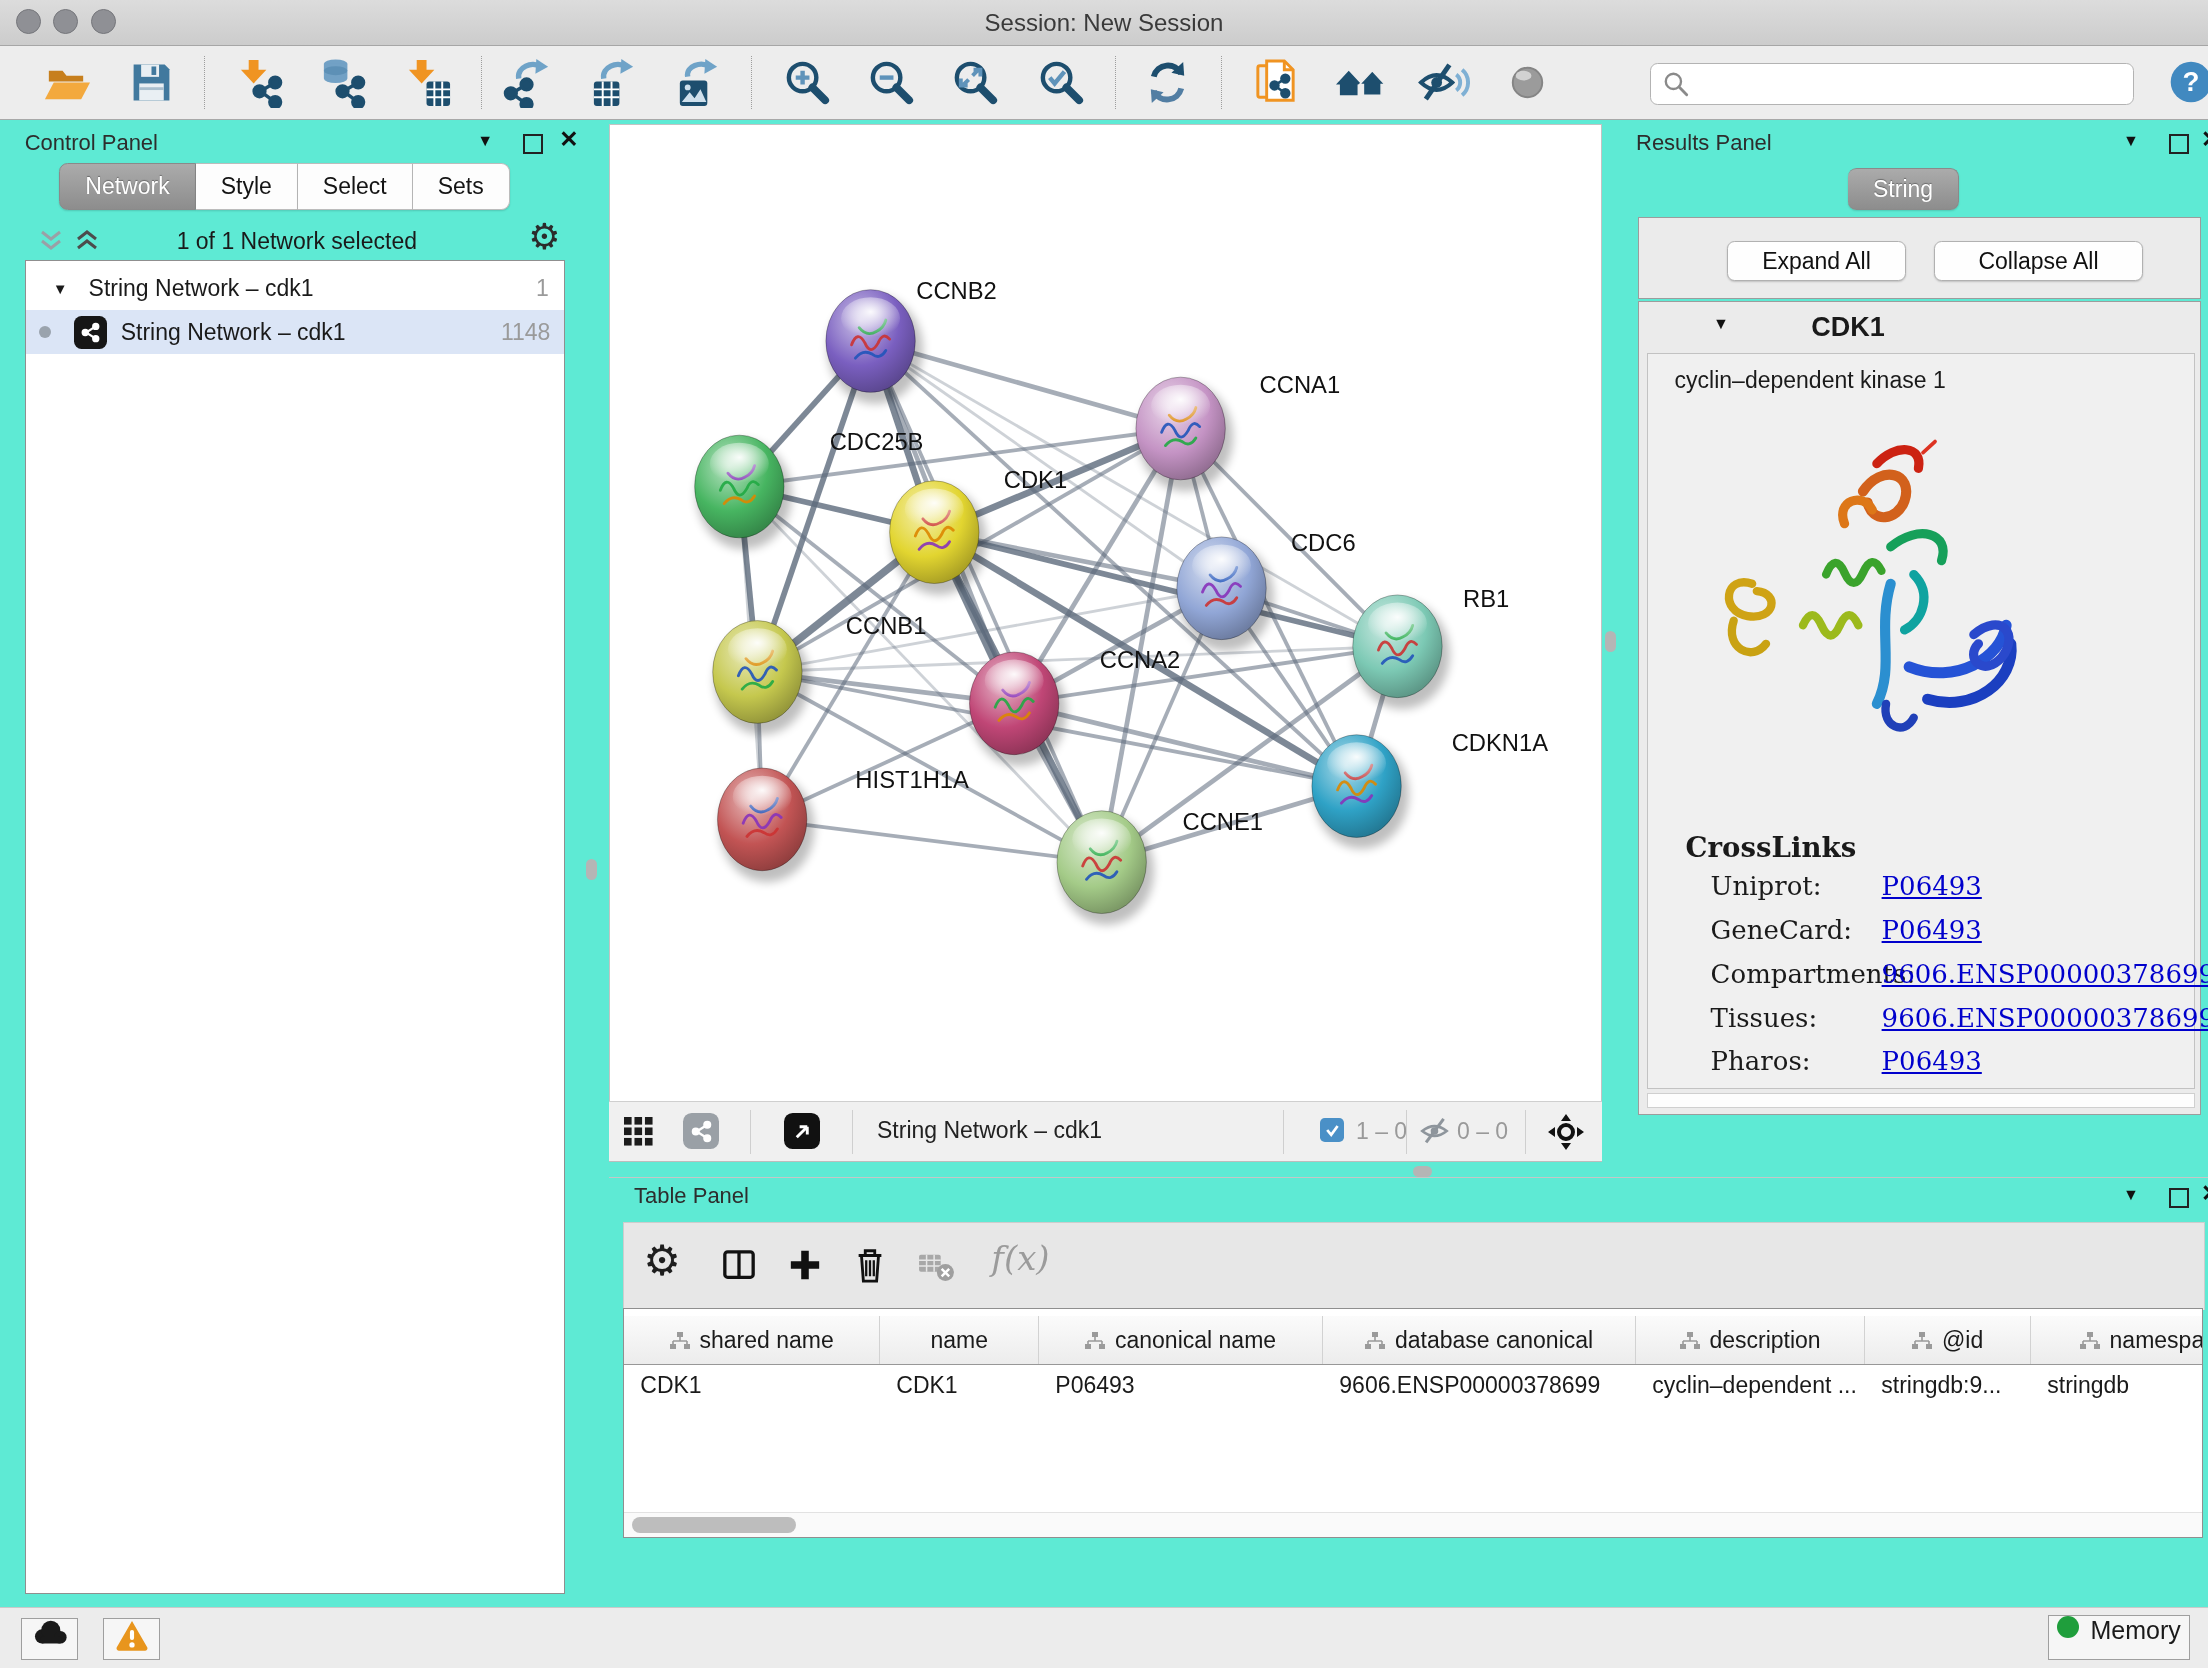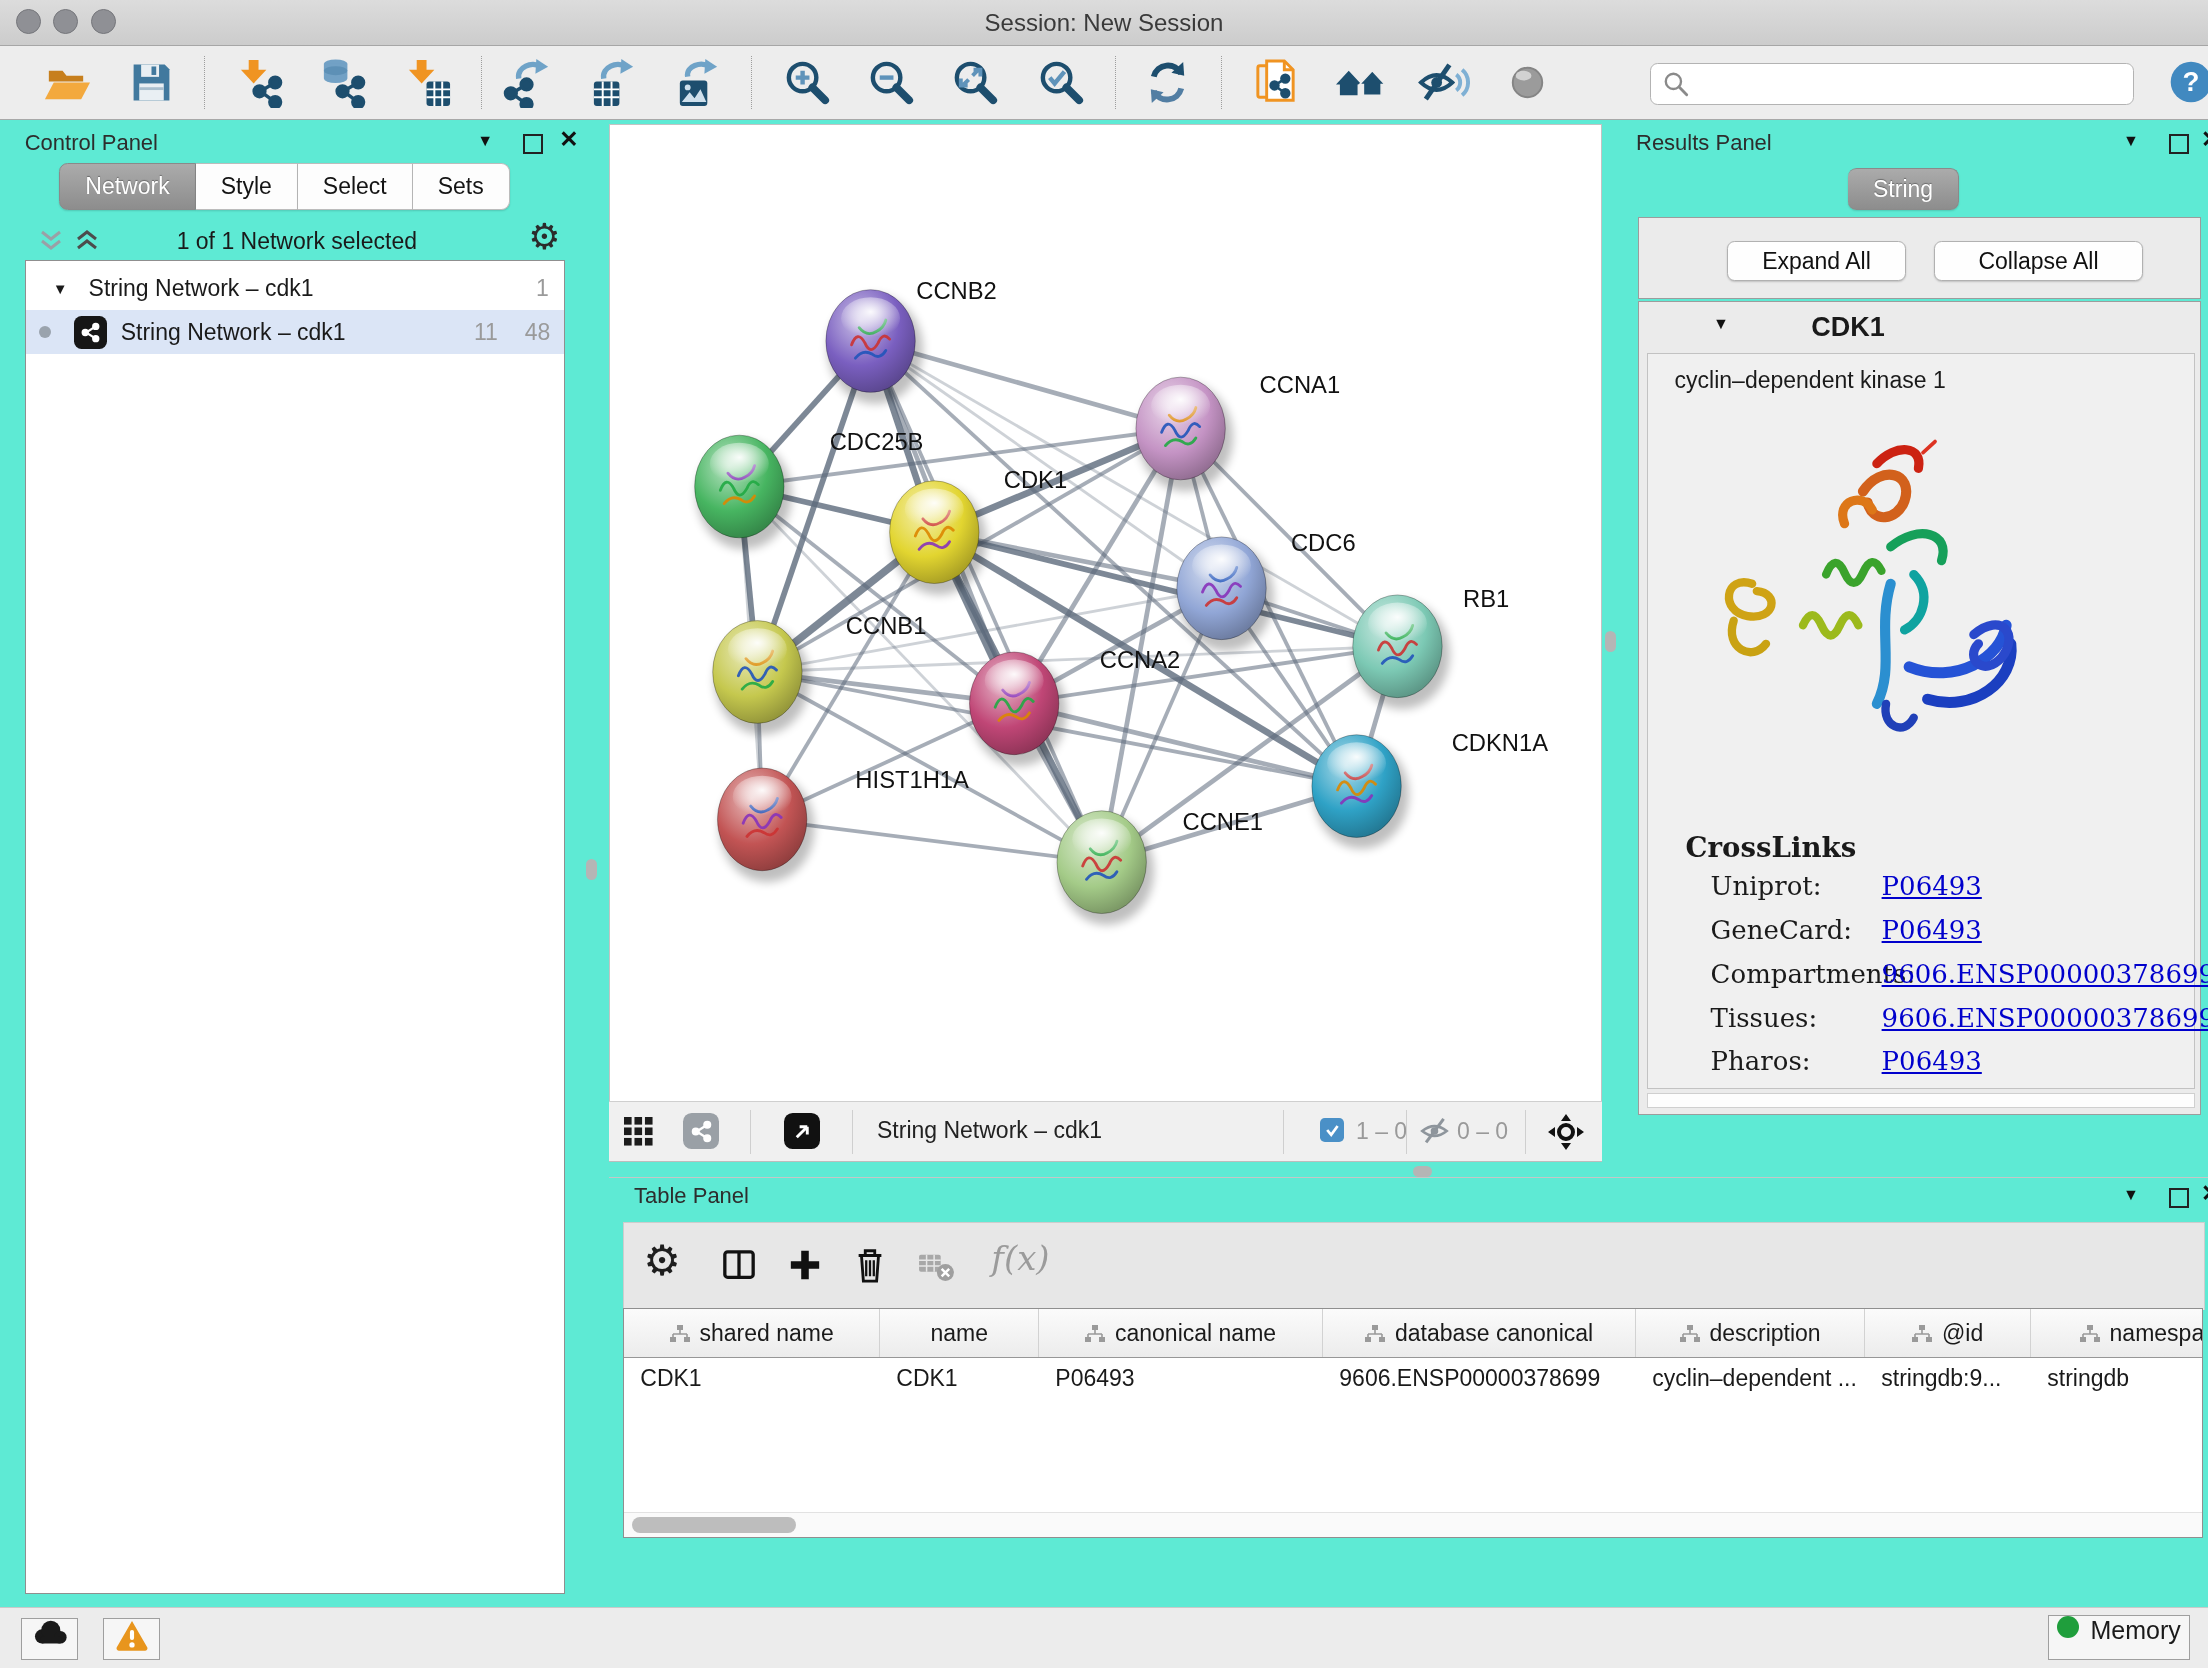--- a/index.html
+++ b/index.html
@@ -52,21 +52,21 @@
       box-shadow:0 1px 1.9px rgba(0,0,0,.18);}
   .serif{font-family:"DejaVu Serif",serif;}
   .link{font-family:"DejaVu Serif",serif;color:#0000cc;text-decoration:underline;}
   .xl-row{position:absolute;font-size:26px;}
   
   .netfooter{left:609px;top:1101px;width:993px;height:59px;background:#f0f0f0;
       border-top:1px solid #cfcfcf;border-bottom:1.9px solid #bcbcbc;}
   .vline{position:absolute;top:7.6px;height:44px;border-left:1px solid #cfcfcf;}
   .gray-txt{color:#999;font-size:23px;}
   
-  .tblhead{display:flex;background:linear-gradient(#fbfbfb,#ececec);border-bottom:1.9px solid #979797;height:48px;}
+  .tblhead{display:flex;background:linear-gradient(#fbfbfb,#ececec);border-bottom:1.9px solid #979797;height:48px;margin-top:7px;}
   .th{display:flex;align-items:center;justify-content:center;gap:9.5px;font-size:23px;
       color:#1a1a1a;border-right:1px solid #d2d2d2;box-sizing:border-box;flex:none;}
   .tblrow{display:flex;height:40px;background:#fff;}
   .td{display:flex;align-items:center;padding-left:16px;font-size:23px;box-sizing:border-box;flex:none;
       white-space:nowrap;overflow:hidden;}
   .hscroll{position:absolute;background:#fafafa;border-top:1px solid #e2e2e2;}
   .hthumb{position:absolute;background:#bdbdbd;border-radius:8.6px;}
   .handle{position:absolute;background:#b5b5b5;border-radius:5.7px;}
   .statusbtn{position:absolute;background:#f6f6f6;border:1.9px solid #9f9f9f;
       display:flex;align-items:flex-start;justify-content:center;}
@@ -281,21 +281,21 @@
             <g stroke="#fff" stroke-width="2.4" fill="#fff">
               <path d="M18 5 L7 12 M7 12 L18 19" fill="none"></path>
               <circle cx="18" cy="5" r="3"></circle>
                 <circle cx="6" cy="12" r="3"></circle>
                 <circle cx="18" cy="19" r="3"></circle>
               </g>
             </svg>
         </span>
         <span style="margin-left:13.3px">String Network – cdk1</span>
         <span class="cnt" style="margin-left:auto">11</span>
-        <span class="cnt" style="margin-left:27px;margin-right:13.3px">48</span>
+        <span class="cnt" style="margin-right:13.3px">48</span>
       </div>
     </div>
   </div>
 
   <div class="handle" style="left:586px;top:859px;width:10.5px;height:21px"></div>
   <div class="handle" style="left:1605px;top:631px;width:10.5px;height:21px"></div>
   <div class="handle" style="left:1413px;top:1166px;width:19px;height:10.5px"></div>
 
   <div class="abs" style="left:609px;top:124px;width:993px;height:978px;background:#fff;
        border:1px solid #c3c3c3;box-sizing:border-box">

